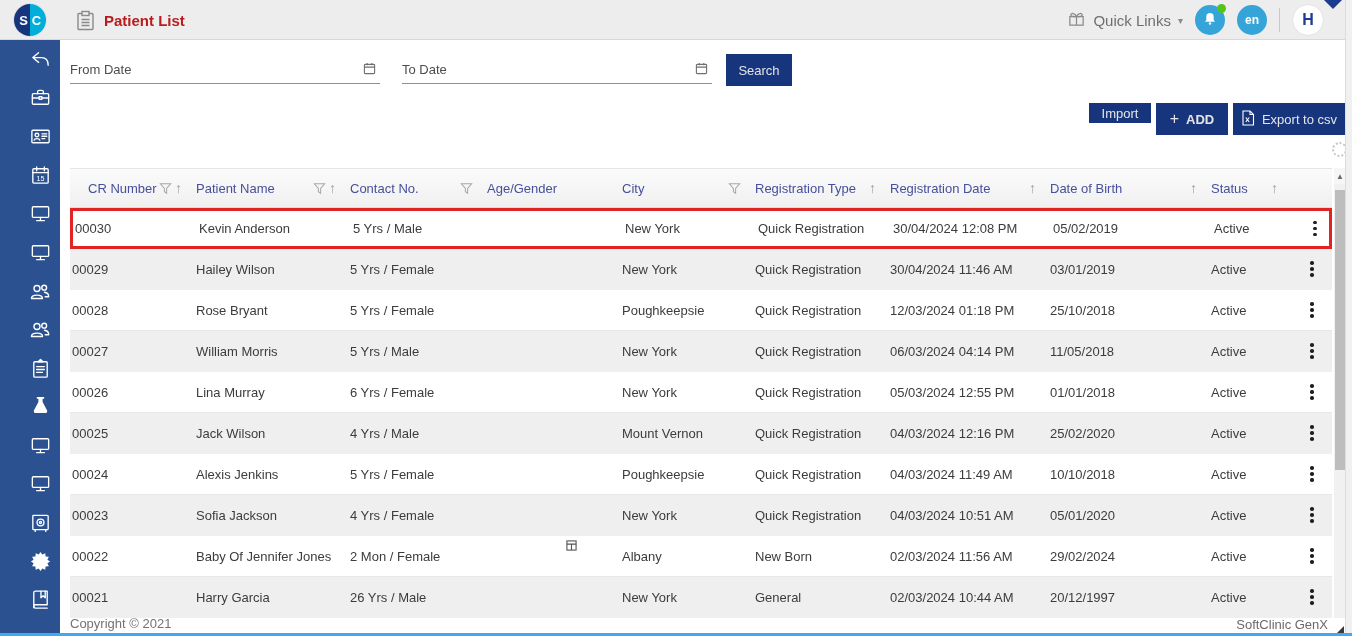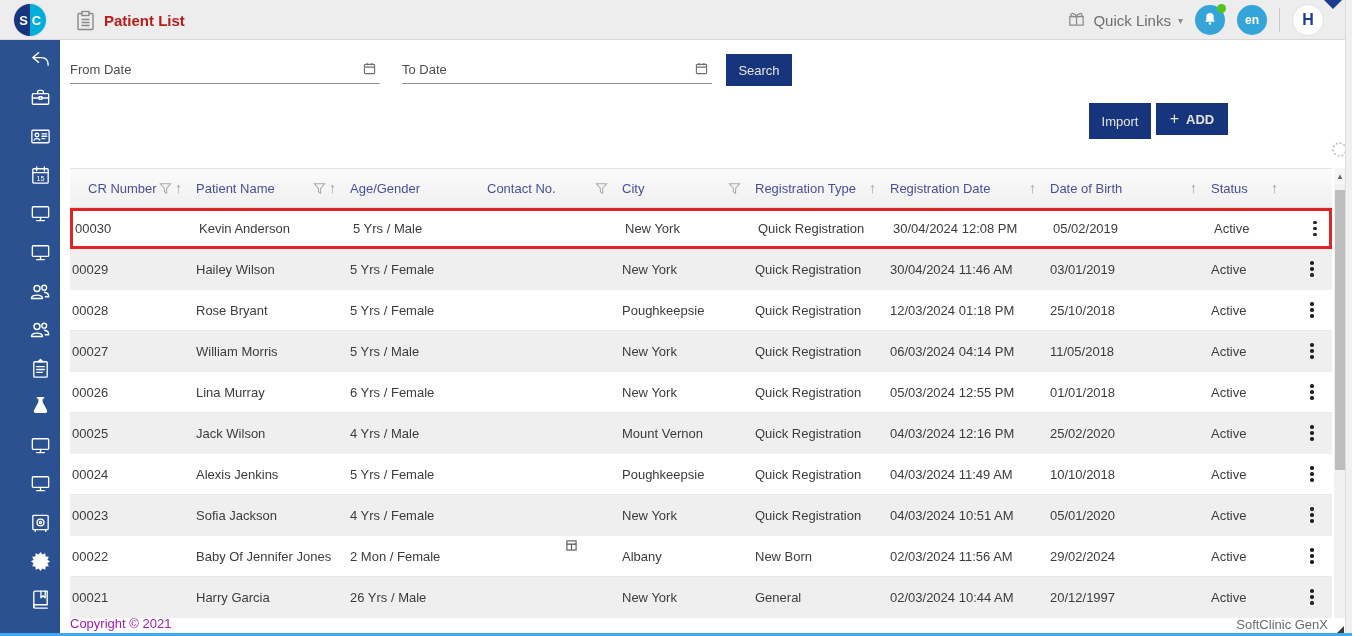--- a/index.html
+++ b/index.html
@@ -36,21 +36,21 @@
 
   
   .field{position:absolute;top:56px;height:28px;border-bottom:1px solid #8f8f8f;display:flex;align-items:center;}
   .field input{border:none;outline:none;background:transparent;font-size:13px;color:#3a3a3a;flex:1;height:100%;}
   .field input::placeholder{color:#4d4d4d;opacity:1;}
   .field .cal-icon{flex:none;margin-right:4px;}
   .field-from{left:70px;width:310px;}
   .field-to{left:402px;width:310px;}
   .btn{background:var(--navy);color:#e5e5e5;border:none;border-radius:0;font-size:13px;cursor:pointer;display:flex;align-items:center;justify-content:center;gap:7px;}
   .search-btn{position:absolute;left:726px;top:54px;width:66px;height:32px;}
-  .import-btn{position:absolute;left:1089px;top:103px;width:62px;height:36px;}
+  .import-btn{position:absolute;left:1089px;top:103px;width:62px;height:20px;}
   .add-btn{position:absolute;left:1156px;top:103px;width:72px;height:32px;font-weight:600;}
   .add-plus{font-size:16px;font-weight:400;}
   .export-btn{position:absolute;left:1233px;top:103px;width:112px;height:32px;}
   .spinner{position:absolute;left:1332px;top:142px;width:15px;height:15px;border:2px dotted #c6c6c6;border-radius:50%;}
 
   
   .table{position:absolute;left:70px;top:168px;width:1262px;}
   .thead,.tr{display:grid;grid-template-columns:126px 154px 137px 135px 133px 135px 160px 161px 81px 40px;align-items:center;}
   .thead{height:40px;background:linear-gradient(#fbfbfb,#f0f0f0);border-top:1px solid #e4e4e4;border-bottom:1px solid #dcdcdc;}
   .th{display:flex;align-items:center;height:100%;font-size:13px;color:var(--headtext);cursor:pointer;}
@@ -68,21 +68,21 @@
   .kdot{width:3.5px;height:3.5px;border-radius:50%;background:#1f1f1f;}
 
   
   .tbl-scroll{position:absolute;left:1334px;top:168px;width:12px;height:450px;background:#f1f1f1;}
   .tbl-scroll-up{height:16px;display:flex;align-items:center;justify-content:center;font-size:8px;color:#6a6a6a;cursor:pointer;background:#f6f6f6;}
   .tbl-thumb{position:absolute;left:1px;top:22px;width:10px;height:280px;background:#bdbdbd;cursor:pointer;}
   .page-scroll{position:absolute;right:0;top:0;width:7px;height:636px;background:#f0f0f0;border-left:1px solid #dcdcdc;}
 
   
   .widget-icon{position:absolute;left:566px;top:537px;}
-  .footer-copy{position:absolute;left:70px;top:616px;font-size:13px;color:#a21caf;}
+  .footer-copy{position:absolute;left:70px;top:616px;font-size:13px;color:#737373;}
   .footer-brand{position:absolute;right:24px;top:617px;font-size:13px;color:#6a6a6a;}
   .corner-mark{position:absolute;right:8px;bottom:3px;width:0;height:0;border-left:7px solid transparent;border-bottom:7px solid #3a3a3a;}
   .bottom-line{position:absolute;left:0;bottom:0;width:1352px;height:3px;background:var(--blueline);}
 </style>
 </head>
 <body>
 
 <div class="app">
 
   <div class="topbar">
@@ -289,20 +289,30 @@
         </svg>
     </span>
   </div>
   <button class="btn search-btn">Search</button>
 
   <button class="btn import-btn">Import</button>
   <button class="btn add-btn">
     <span class="add-plus">+</span>
     <span>ADD</span>
   </button>
+  <button class="btn export-btn">
+    <span>
+      <svg width="14" height="16" viewBox="0 0 14 16" fill="none" stroke="#fff" stroke-width="1.1">
+          <path d="M2 1h7l3.5 3.5V15H2z"></path>
+          <path d="M9 1v3.5H12.5"></path>
+          <path d="M4.8 7.5l3.4 4.5M8.2 7.5l-3.4 4.5"></path>
+        </svg>
+    </span>
+    <span>Export to csv</span>
+  </button>
   <div class="spinner"></div>
 
   <div class="table">
     <div class="thead" id="thead">
         <div class="th">
           <span class="th-label">CR Number</span>
           <span class="th-icons">
             <span class="funnel">
               <svg width="13" height="13" viewBox="0 0 14 14">
                 <path d="M1.5 2h11L8.2 7v5.2L5.8 10.4V7z" fill="none" stroke="#a8a8a8" stroke-width="1.1"></path>
@@ -316,32 +326,32 @@
           <span class="th-icons">
             <span class="funnel">
               <svg width="13" height="13" viewBox="0 0 14 14">
                 <path d="M1.5 2h11L8.2 7v5.2L5.8 10.4V7z" fill="none" stroke="#a8a8a8" stroke-width="1.1"></path>
               </svg>
             </span>
             <span class="sort">↑</span>
           </span>
         </div>
         <div class="th">
-          <span class="th-label">Age/Gender</span>
-          <span class="th-icons"></span>
-        </div>
-        <div class="th">
           <span class="th-label">Contact No.</span>
           <span class="th-icons">
             <span class="funnel">
               <svg width="13" height="13" viewBox="0 0 14 14">
                 <path d="M1.5 2h11L8.2 7v5.2L5.8 10.4V7z" fill="none" stroke="#a8a8a8" stroke-width="1.1"></path>
               </svg>
             </span>
           </span>
+        </div>
+        <div class="th">
+          <span class="th-label">Age/Gender</span>
+          <span class="th-icons"></span>
         </div>
         <div class="th">
           <span class="th-label">City</span>
           <span class="th-icons">
             <span class="funnel">
               <svg width="13" height="13" viewBox="0 0 14 14">
                 <path d="M1.5 2h11L8.2 7v5.2L5.8 10.4V7z" fill="none" stroke="#a8a8a8" stroke-width="1.1"></path>
               </svg>
             </span>
           </span>

